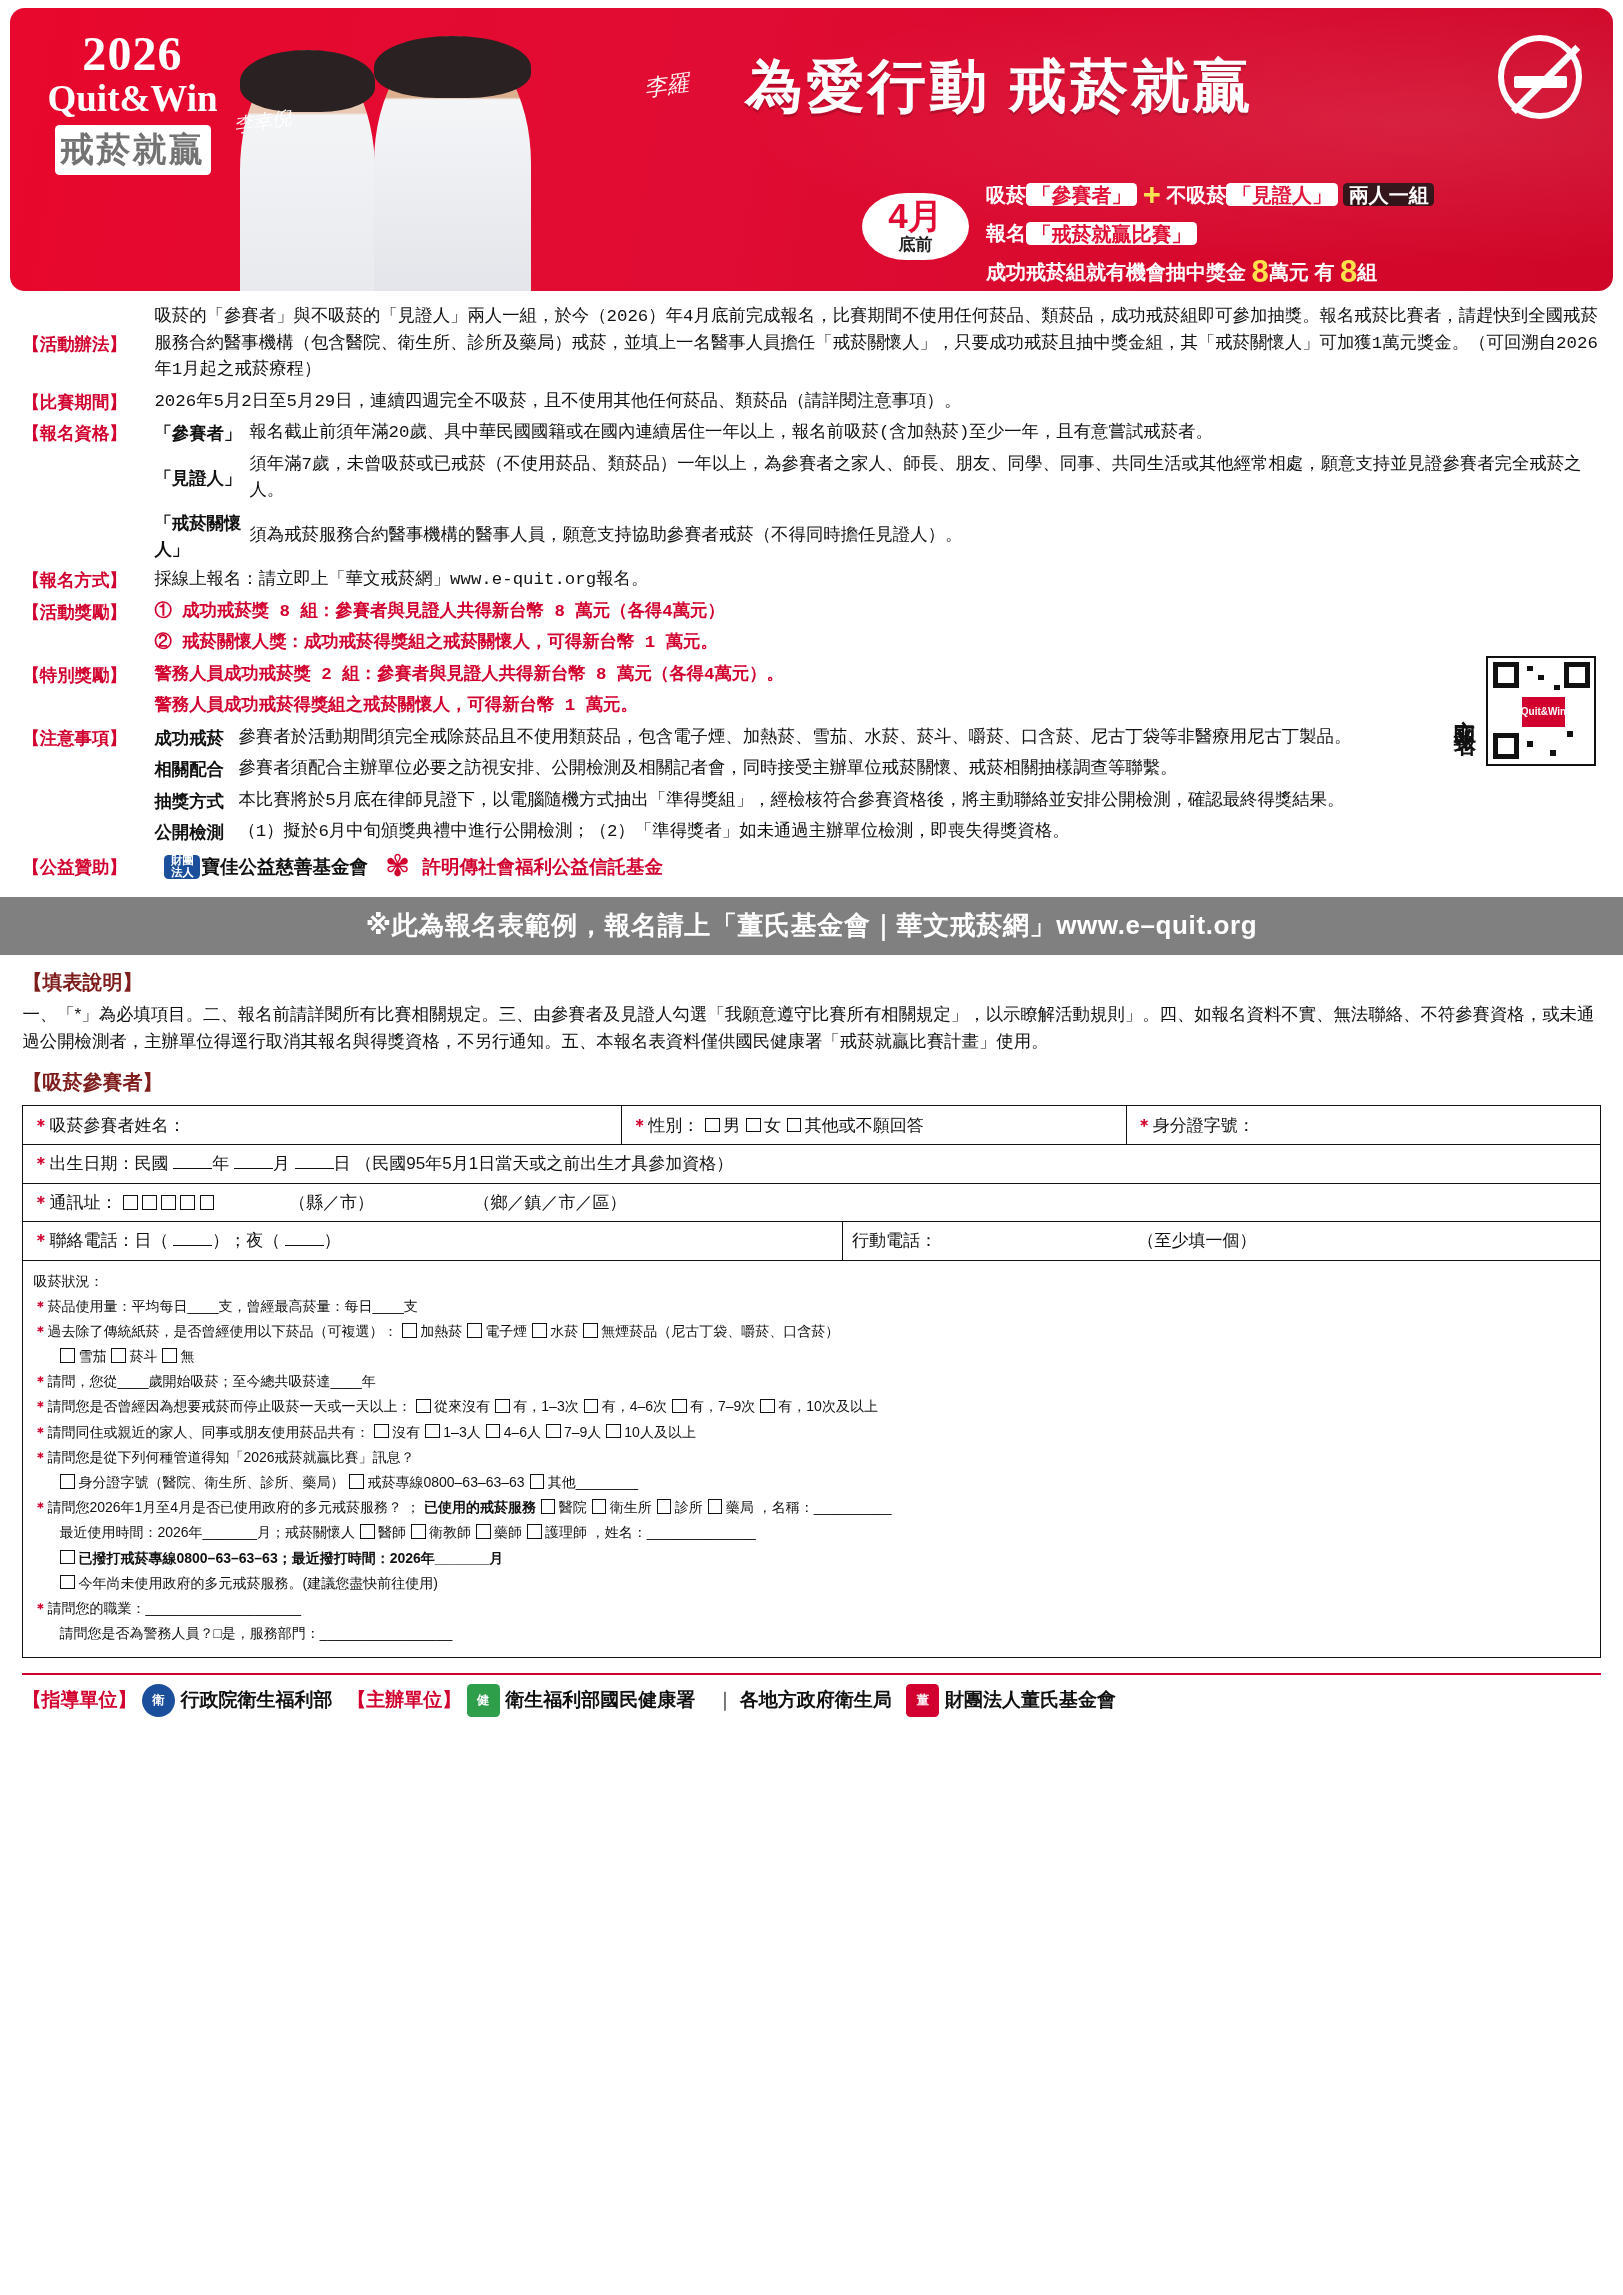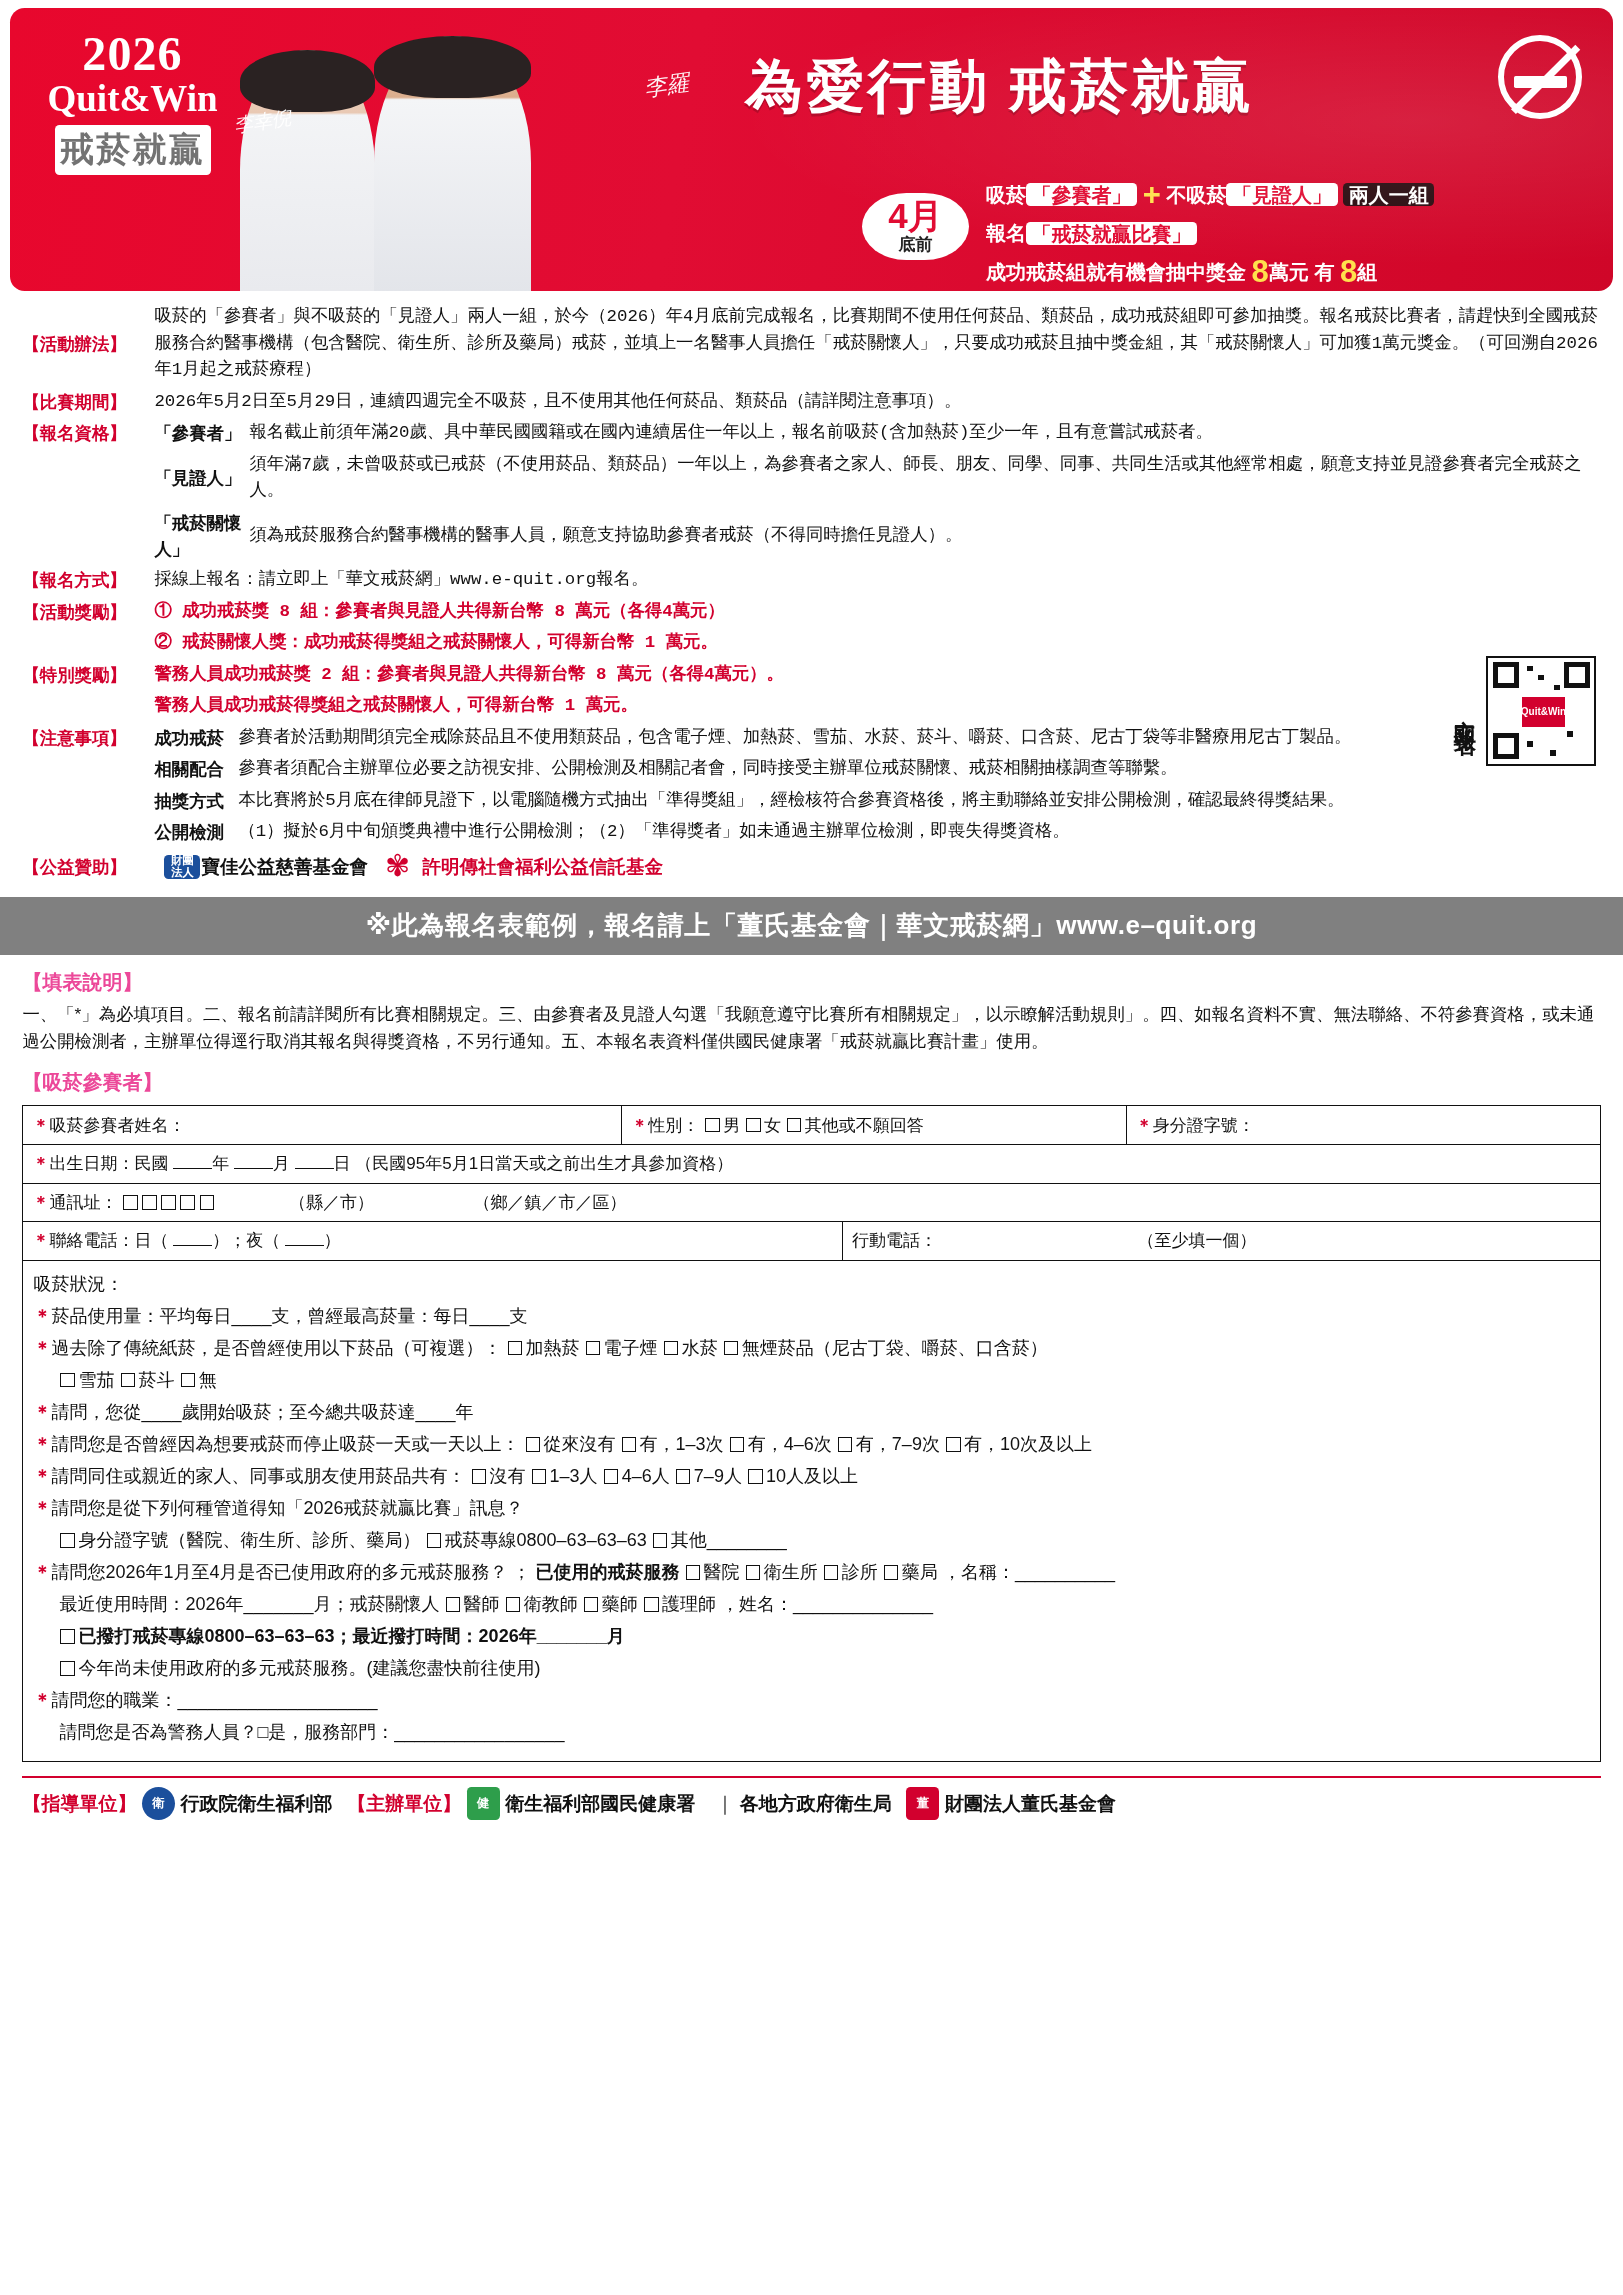--- a/index.html
+++ b/index.html
@@ -115,34 +115,34 @@
   .sp-name{ font-weight:bold; }
 
   
   .graybar{
     margin-top:14.6px; background:#808080; color:#fff; height:58px;
     display:flex; align-items:center; justify-content:center;
     font-size:26px; font-weight:bold; letter-spacing:0.6px;
   }
 
   
-  .sect-title{ color:#ec4899; font-weight:bold; font-size:20px; margin:14.6px 22.4px 4.5px 22.4px; }
+  .sect-title{ color:#7f1d1d; font-weight:bold; font-size:20px; margin:14.6px 22.4px 4.5px 22.4px; }
   .instr{ margin:0 22.4px; font-size:17.4px; line-height:1.55; }
 
   
   .form{ margin:9px 22.4px 0 22.4px; border:1.7px solid #111; }
   .frow{ display:flex; border-bottom:1.1px solid #111; }
   .frow:last-child{ border-bottom:none; }
   .fcell{ padding:7.3px 9px; font-size:17px; border-right:1.1px solid #111; }
   .fcell:last-child{ border-right:none; }
   .ast{ color:#d2002e; font-weight:bold; }
   .ul{ display:inline-block; border-bottom:1.1px solid #111; min-width:62px; }
   .ul.s{ min-width:39px; }
   .box{ display:inline-block; width:14.6px; height:14.6px; border:1.1px solid #111; margin:0 3.4px 0 1.1px; vertical-align:-1.7px;}
-  .smoke-block{ padding:7.9px 10px 11.2px 10px; font-size:18px; line-height:1.72; }
+  .smoke-block{ padding:7.9px 10px 11.2px 10px; font-size:14px; line-height:1.72; }
   .smoke-block .ln{ margin-bottom:1.1px; }
   .indent{ padding-left:26px; }
 
   
   .footer{
     margin:14.6px 22.4px 13.5px 22.4px; padding-top:9px; border-top:2.8px solid #d2002e;
     display:flex; align-items:center; font-size:19px; flex-wrap:nowrap;
   }
   .f-label{ color:#d2002e; font-weight:bold; margin-right:5.6px; }
   .f-name{ font-weight:bold; margin-right:14.6px; }

